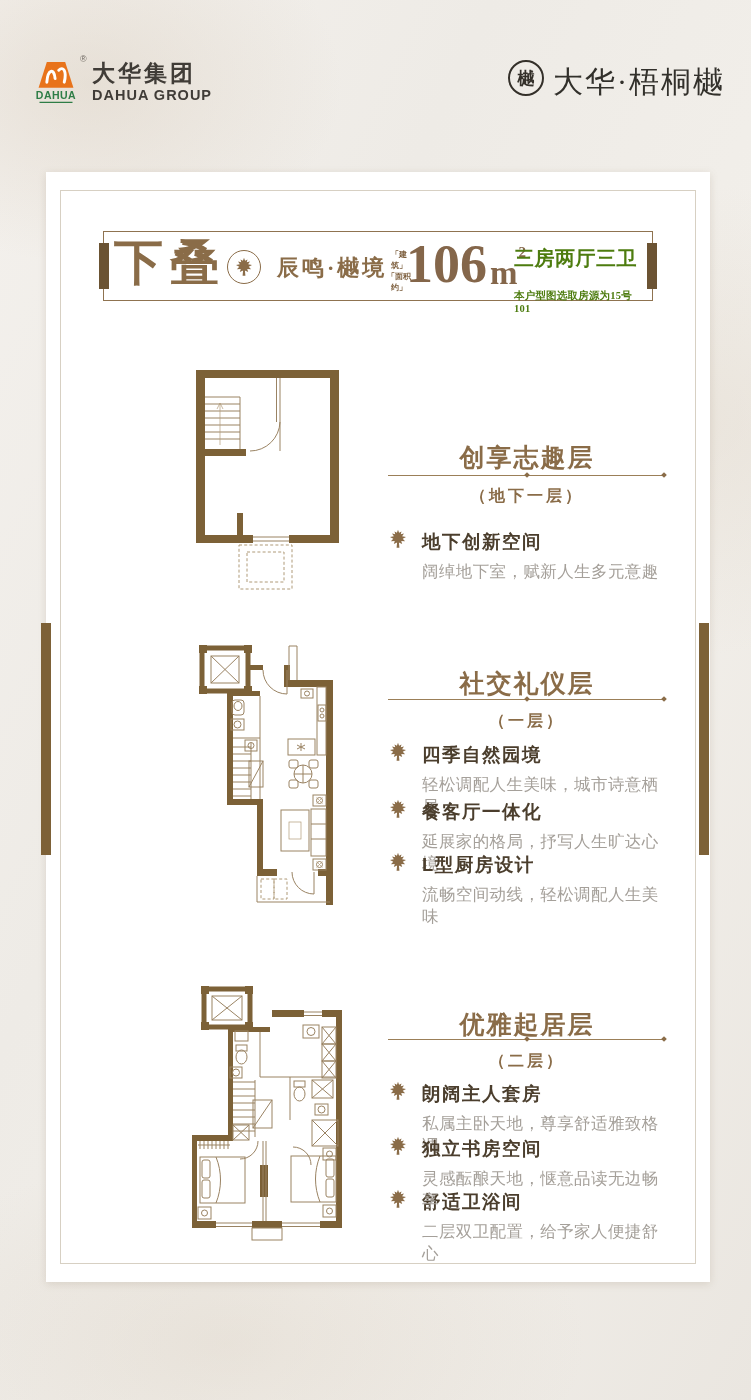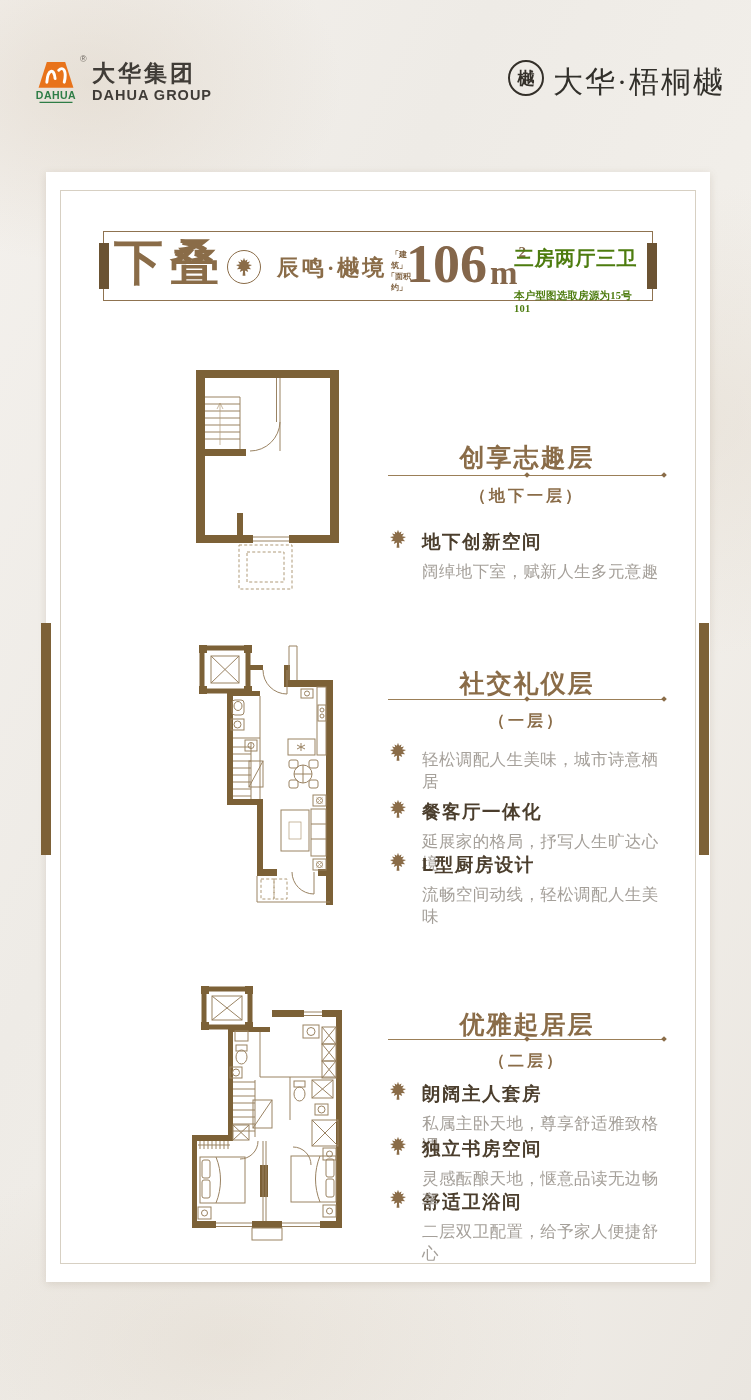--- a/index.html
+++ b/index.html
@@ -367,20 +367,21 @@
     <div class="b-desc">阔绰地下室，赋新人生多元意趣</div>
   </div>
 
   <div class="sec-title" style="top:667px">社交礼仪层</div>
   <div class="sec-div" style="top:699px"></div>
   <div class="sec-floor" style="top:711px">（一层）</div>
   <div class="bullet" style="top:742px">
     <span class="leaf"><svg viewBox="0 0 24 24">
           <use href="#leafpath" fill="currentColor"></use>
         </svg></span>
+    <div class="b-title">四季自然园境</div>
     <div class="b-desc">轻松调配人生美味，城市诗意栖居</div>
   </div>
   <div class="bullet" style="top:799px">
     <span class="leaf"><svg viewBox="0 0 24 24">
           <use href="#leafpath" fill="currentColor"></use>
         </svg></span>
     <div class="b-title">餐客厅一体化</div>
     <div class="b-desc">延展家的格局，抒写人生旷达心境</div>
   </div>
   <div class="bullet" style="top:852px">

